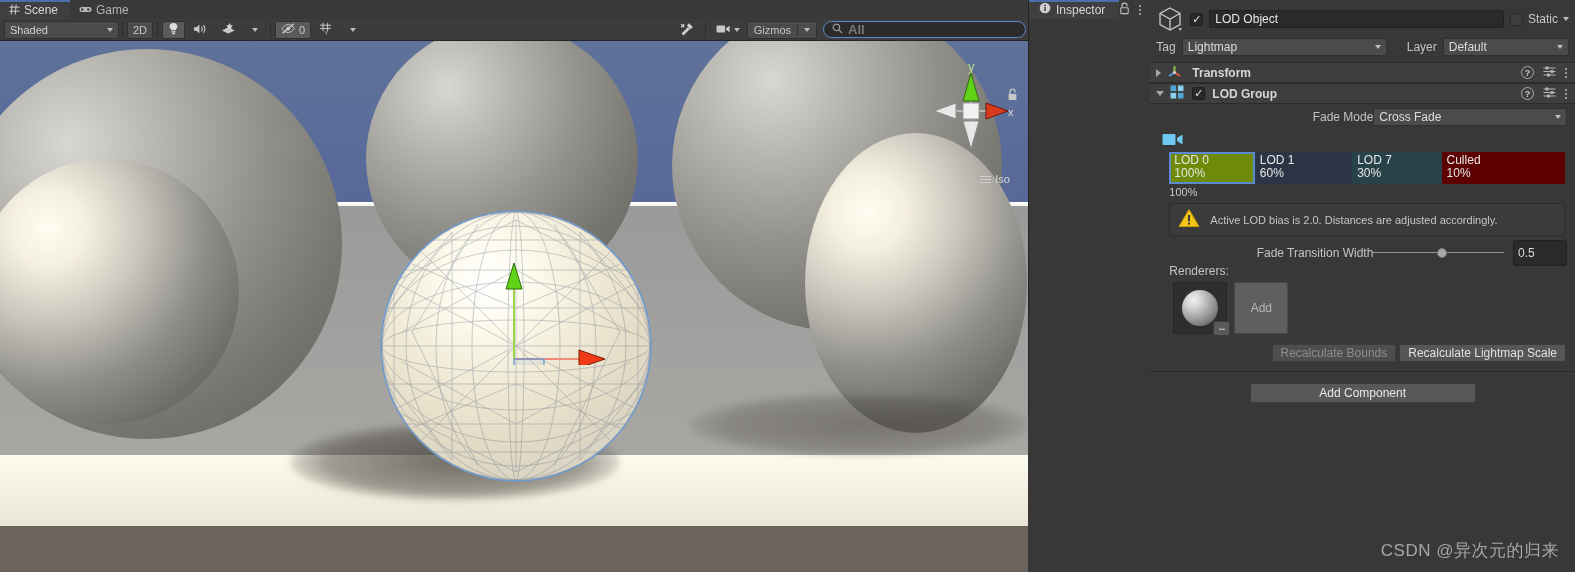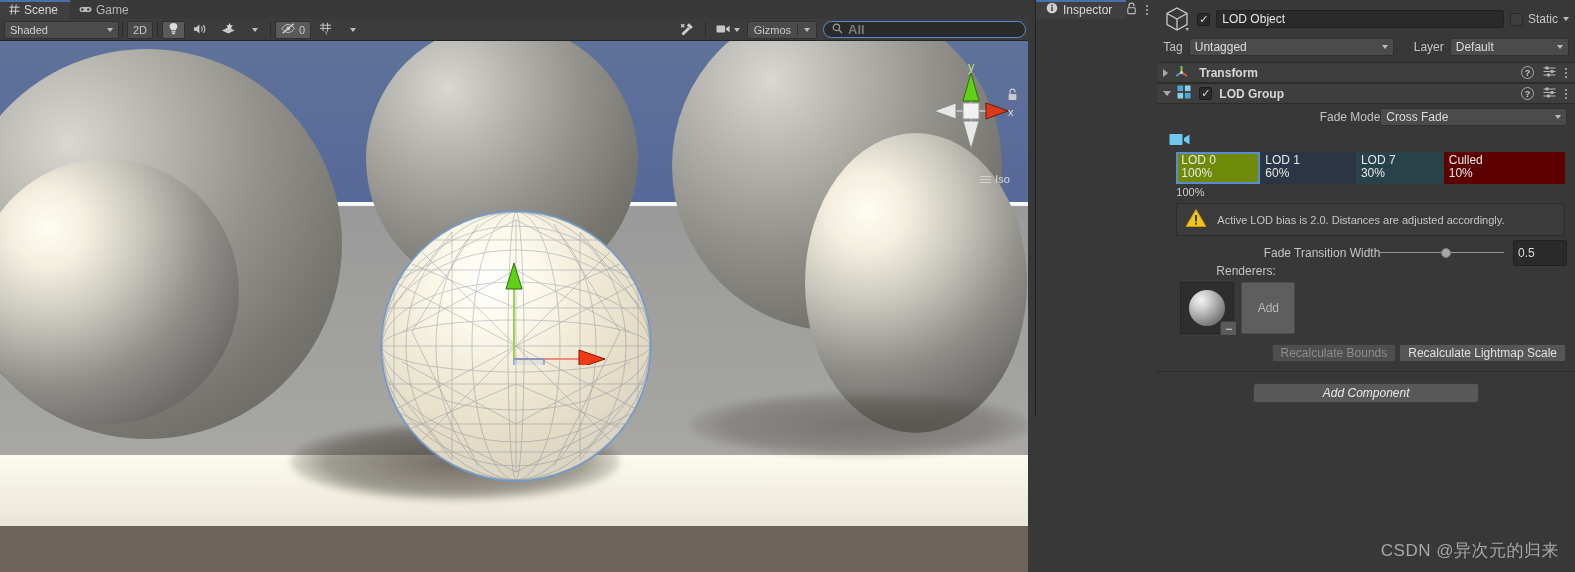--- a/index.html
+++ b/index.html
@@ -4,21 +4,21 @@
 <style>
   * { box-sizing: border-box; margin: 0; padding: 0; }
   html, body {
     width: 1575px; height: 572px;
     background: #383838;
     font-family: "Liberation Sans", sans-serif;
     font-size: 12px;
     color: #c4c4c4;
     overflow: hidden;
   }
-  .app { position: relative; width: 1575px; height: 572px; display: flex; gap: 7px; }
+  .app { position: relative; width: 1575px; height: 572px; display: flex; }
 
   
   .scene-panel { position: relative; width: 1028px; height: 572px; background: #383838; }
 
   .tabbar {
     height: 19px; background: #393939; display: flex; align-items: flex-end;
     position: relative;
   }
   .tab {
     height: 19px; display: flex; align-items: center; gap: 4px;
@@ -181,42 +181,42 @@
   .warn-txt { font-size: 11px; color: #c6c6c6; }
 
   .slider-track { position: relative; height: 14px; display: flex; align-items: center; flex: 1; }
   .slider-track .line { position: absolute; left: 0; right: 0; height: 1px; background: #949494; }
   .slider-track .knob { position: absolute; width: 10px; height: 10px; border-radius: 50%;
     background: #a8a8a8; border: 1px solid #777; }
   .num-field { width: 54px; height: 16px; margin-left: 9px; background: #2a2a2a;
     border: 1px solid #212121; border-radius: 2px; font-size: 12px; color: #dcdcdc;
     display: flex; align-items: center; padding: 12px 4px; }
 
-  .renderers-lbl { font-size: 12px; color: #c4c4c4; padding: 2px 0 0 19px; margin-left: 40px; }
+  .renderers-lbl { font-size: 12px; color: #c4c4c4; padding: 2px 0 0 19px; }
   .rend-row { display: flex; gap: 7px; padding: 4px 0 0 23px; }
   .rend-slot { width: 54px; height: 52px; background: #2e2e2e; border: 1px solid #262626;
     position: relative; display: flex; align-items: center; justify-content: center; }
   .rend-thumb { width: 36px; height: 36px; border-radius: 50%;
     background: radial-gradient(circle at 32% 28%, #f2f2f2 0%, #cfcfcf 25%, #9a9a9a 55%, #6d6d6d 80%, #515151 100%); }
   .minus-btn { position: absolute; right: -4px; bottom: -3px; width: 17px; height: 15px;
     background: #5a5a5a; border: 1px solid #3a3a3a; border-radius: 2px;
     display: flex; align-items: center; justify-content: center; color: #e0e0e0;
     font-size: 12px; line-height: 1; }
   .add-slot { width: 54px; height: 52px; background: #5e5e5e; border: 1px solid #4a4a4a;
     border-radius: 2px; display: flex; align-items: center; justify-content: center;
     color: #b8b8b8; font-size: 12px; }
 
   .recalc-row { display: flex; justify-content: flex-end; gap: 3px; padding: 10px 9px 0 0; }
   .btn { height: 18px; padding: 0 8px; display: inline-flex; align-items: center;
     background: #565656; border: 1px solid #3b3b3b; border-radius: 2px;
     font-size: 12px; color: #e0e0e0; }
   .btn.disabled { color: #8d8d8d; background: #4e4e4e; }
 
   .insp-divider { height: 1px; background: #2b2b2b; margin-top: 9px; }
-  .add-comp-wrap { display: flex; justify-content: center; padding-top: 11px; font-style: italic; }
+  .add-comp-wrap { display: flex; justify-content: center; padding-top: 11px; }
   .add-comp { width: 226px; height: 20px; background: #585858; border: 1px solid #3c3c3c;
     border-radius: 3px; display: flex; align-items: center; justify-content: center;
     font-size: 12px; color: #e8e8e8; }
 
   .watermark { position: absolute; right: 16px; bottom: 10px; font-size: 17px;
     color: #a6a6a6; letter-spacing: .5px; }
 </style>
 </head>
 <body>
 
@@ -476,21 +476,21 @@
         <span class="static-wrap">
           <span class="chk"></span>
           <span>Static</span>
           <span class="caret"></span>
         </span>
       </div>
 
       <div class="tag-row">
         <span class="lbl-sm">Tag</span>
         <span class="dd" style="width:205px">
-          <span>Untagged</span>
+          <span>Lightmap</span>
           <span class="caret"></span>
         </span>
         <span class="lbl-sm" style="margin-left:14px">Layer</span>
         <span class="dd" style="flex:1">
           <span>Default</span>
           <span class="caret"></span>
         </span>
       </div>
 
       <div class="comp-header">

